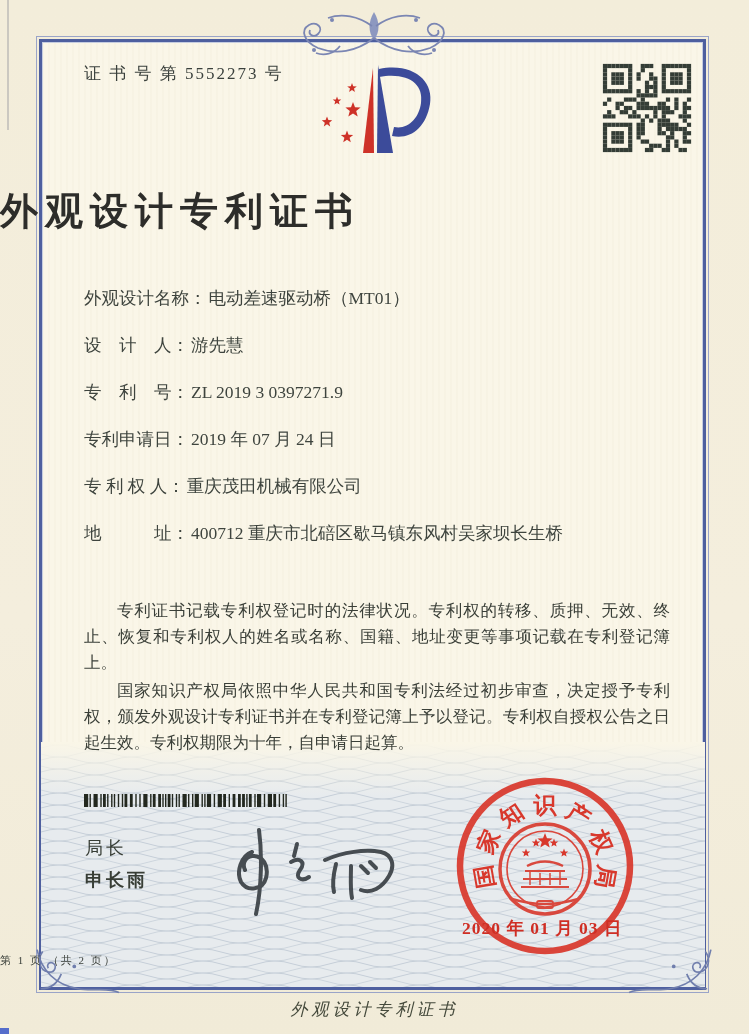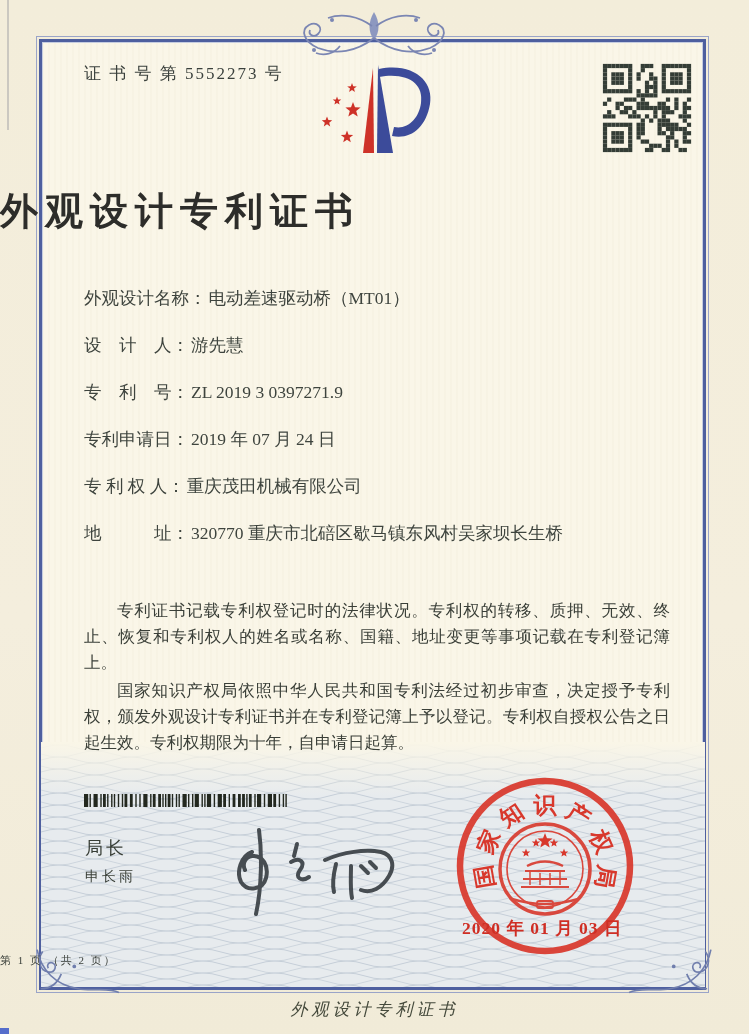--- a/index.html
+++ b/index.html
@@ -30,21 +30,21 @@
   .field-row { height:26px; margin-bottom:21px; white-space:nowrap; }
   .field-row .val { margin-left:2px; }
   .grant-row { position:relative; }
   .grant-no { position:absolute; left:291px; top:0; }
 
   .paragraphs { left:84px; top:598px; width:586px; font-size:16.5px; line-height:26px;
                 color:#3a3f38; text-align:justify; }
   .paragraphs p { text-indent:2em; margin-bottom:2px; }
 
   .director-title { left:85px; top:836px; font-size:18px; letter-spacing:3px; color:#383e36; }
-  .director-name  { left:85px; top:868px; font-size:14px; letter-spacing:3px; color:#383e36; }
+  .director-name  { left:85px; top:868px; font-size:18px; letter-spacing:3px; color:#383e36;font-weight:bold; }
 
   .seal-date { left:462px; top:916px; font-size:17.5px; letter-spacing:1px;
                color:#cf2e24; font-weight:700; }
 
   .page-footer { left:0; top:953px; width:100%; text-align:left;
                  font-size:11px; letter-spacing:2px; color:#3b403b; }
   .back-note { left:0; top:998px; width:100%; text-align:center; font-style:italic;
                font-size:17px; letter-spacing:4px; color:#454a3c; }
 
   .scan-line { left:7px; top:0; width:2px; height:130px; background:rgba(100,105,125,.28); }
@@ -359,21 +359,21 @@
     <div class="field-row">
       <span>专　利　号：</span><span class="val">ZL 2019 3 0397271.9</span>
     </div>
     <div class="field-row">
       <span>专利申请日：</span><span class="val">2019 年 07 月 24 日</span>
     </div>
     <div class="field-row">
       <span>专 利 权 人：</span><span class="val">重庆茂田机械有限公司</span>
     </div>
     <div class="field-row">
-      <span>地　　　址：</span><span class="val">320770 重庆市北碚区歇马镇东风村吴家坝长生桥</span>
+      <span>地　　　址：</span><span class="val">400712 重庆市北碚区歇马镇东风村吴家坝长生桥</span>
     </div>
   </div>
 
   <div class="abs paragraphs">
     <p>专利证书记载专利权登记时的法律状况。专利权的转移、质押、无效、终止、恢复和专利权人的姓名或名称、国籍、地址变更等事项记载在专利登记簿上。</p>
     <p>国家知识产权局依照中华人民共和国专利法经过初步审查，决定授予专利权，颁发外观设计专利证书并在专利登记簿上予以登记。专利权自授权公告之日起生效。专利权期限为十年，自申请日起算。</p>
   </div>
 
   <svg id="barcode-svg" class="abs" style="left:84px;top:794px;" width="208" height="13" viewBox="0 0 208 13">
       <rect x="0.0" y="0" width="4.2" height="13" fill="#23281f"></rect>

